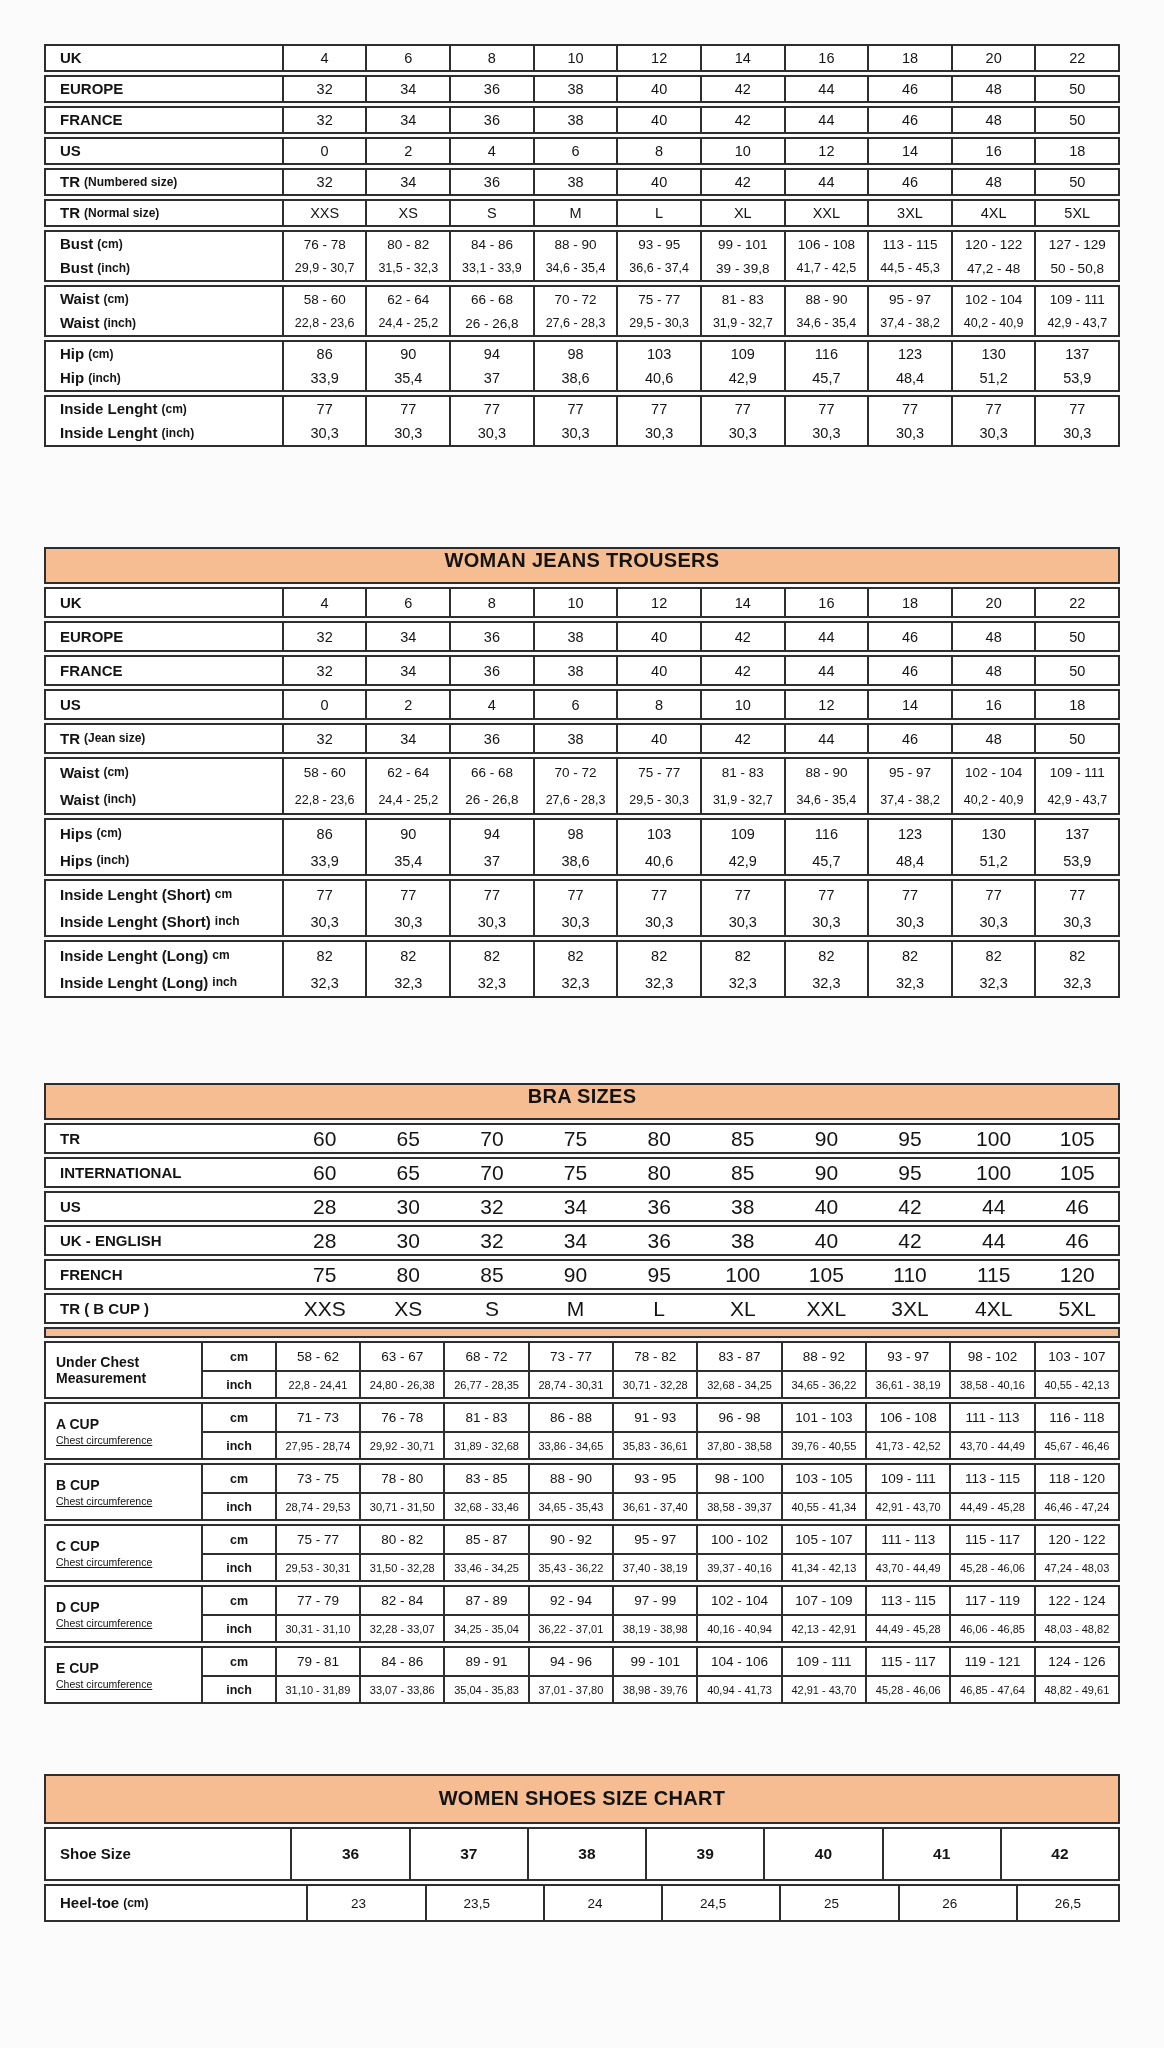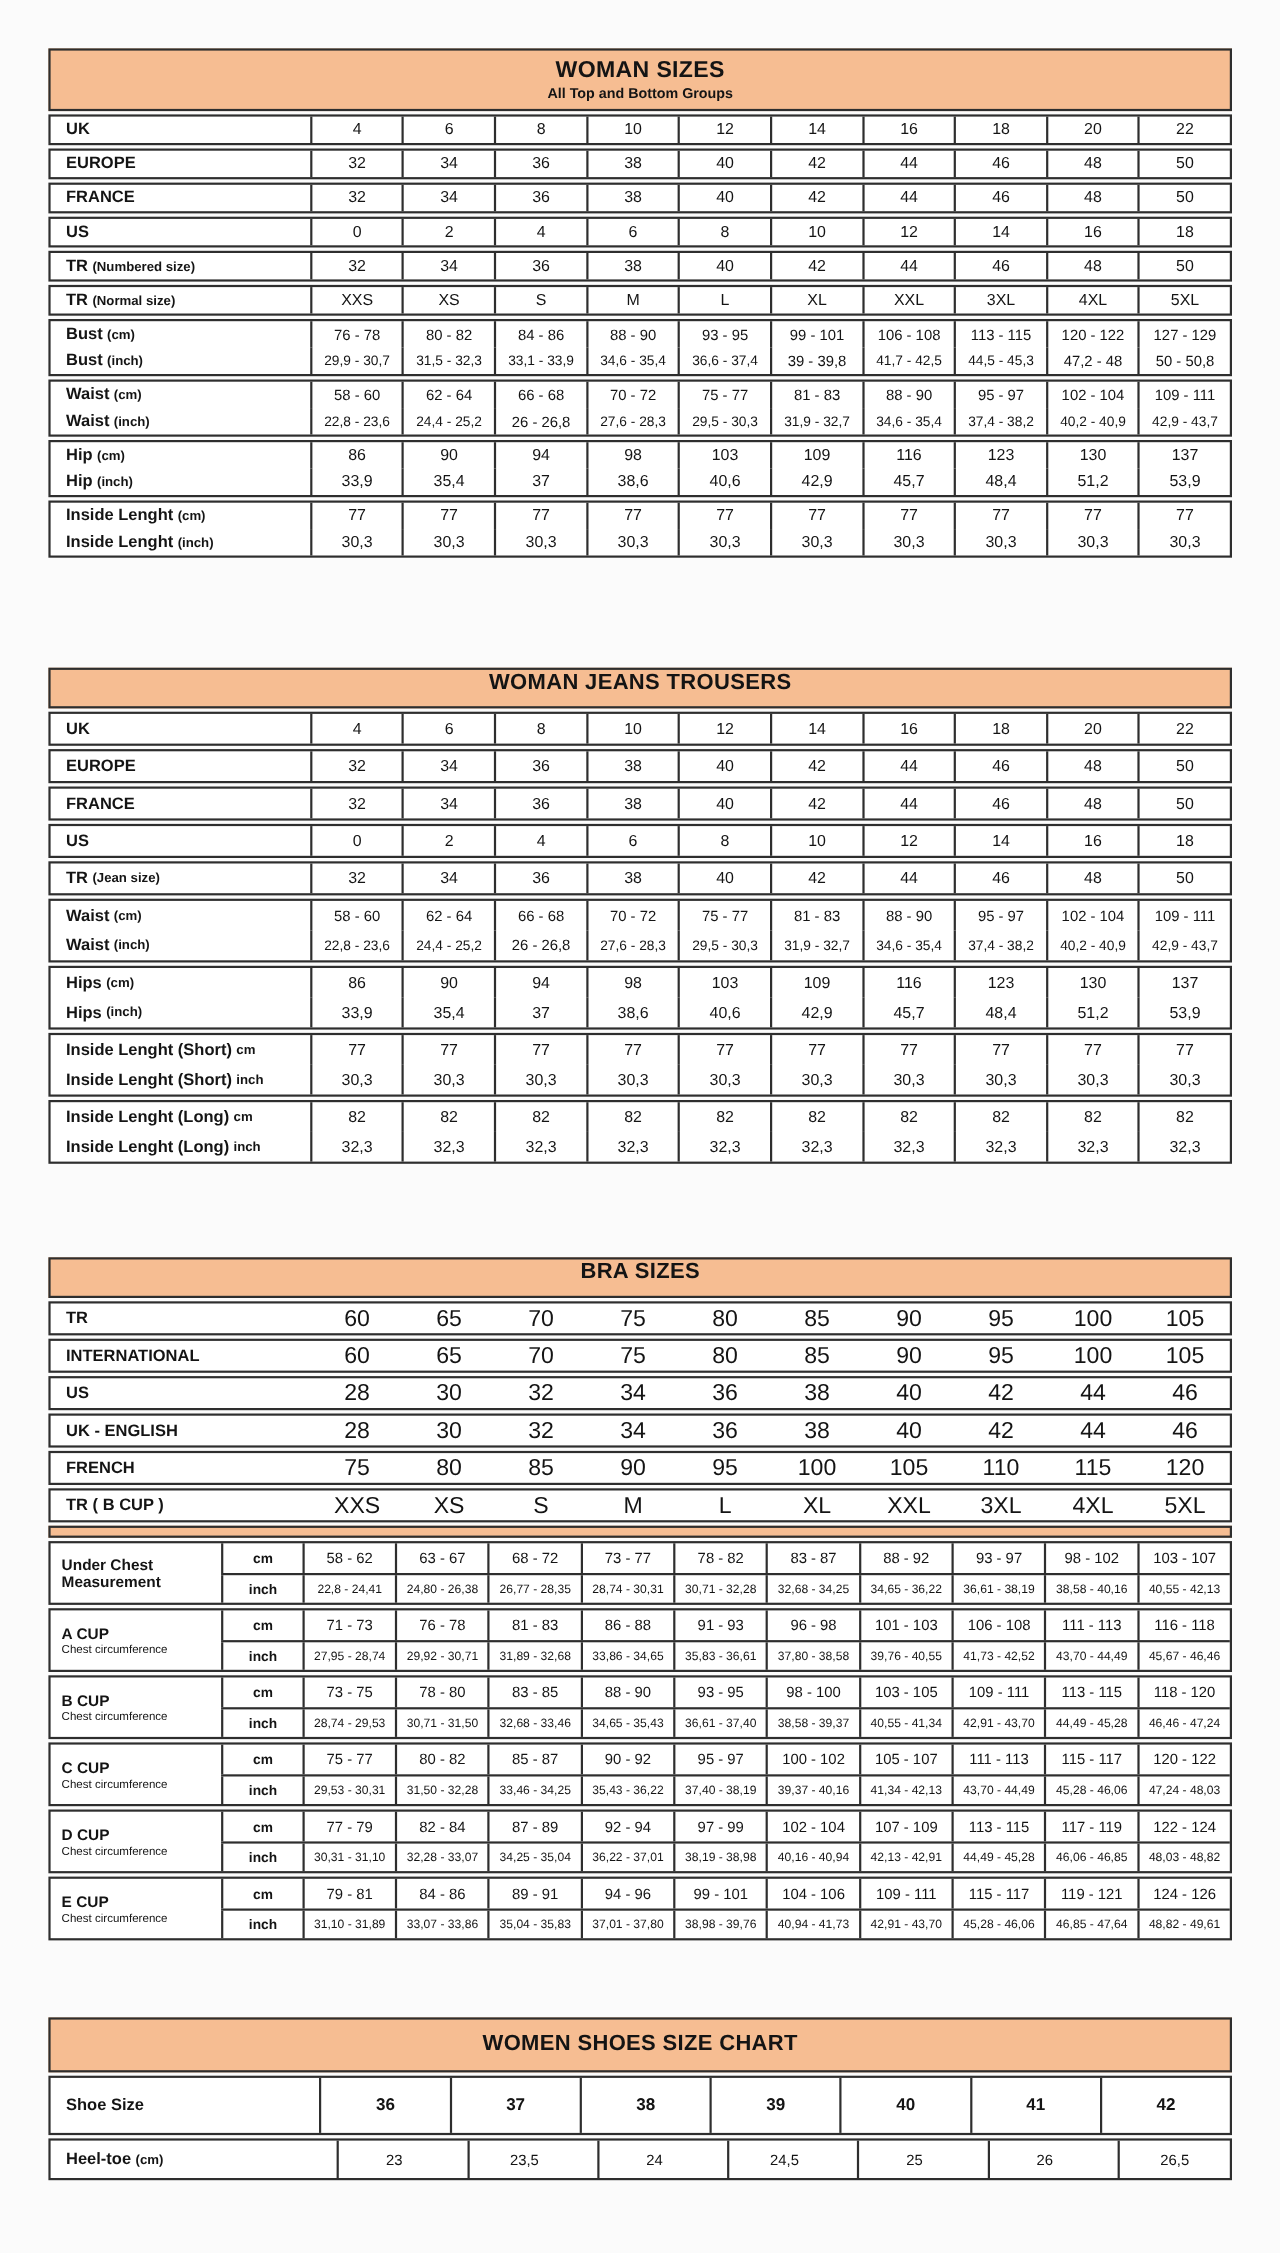--- a/index.html
+++ b/index.html
@@ -85,21 +85,21 @@
     border:2px solid var(--bd);
     background:#fff;
     margin-bottom:3px;
   }
   .cup-label{
     width:14.5%;
     padding:3px 6px 3px 10px;
     display:flex;flex-direction:column;justify-content:center;
   }
   .cup-title{font-weight:bold;font-size:14px;line-height:1.15;}
-  .cup-caption{font-size:10.5px;margin-top:1px;}
+  .cup-caption{font-size:10.5px;margin-top:1px;text-decoration:underline;}
   .cup-right{flex:1;display:flex;flex-direction:column;}
   .cup-row{display:flex;flex:1;min-height:27px;}
   .cup-row + .cup-row{border-top:2px solid var(--bd);}
   .unit-cell{
     width:8%;
     border-left:2px solid var(--bd);
     display:flex;align-items:center;justify-content:center;
     font-weight:bold;font-size:12.5px;
   }
   .cup-cell{
@@ -116,24 +116,20 @@
   #t-sh .row-group:first-of-type .cell{font-weight:bold;font-size:15.5px;}
   #t-sh .row-group:last-of-type .row{min-height:34px;}
   #t-sh .row-group:last-of-type .cell{font-size:13.5px;margin-left:16px;}
 </style>
 </head>
 <body style="background: rgb(251, 251, 251);">
 
 <div class="page">
 
   <section id="t-ws">
-    <div class="tbl-header">
-      <div class="tbl-title">WOMAN SIZES</div>
-      <div class="tbl-subtitle">All Top and Bottom Groups</div>
-    </div>
     <div class="tbl-body" id="ws-body">
         <div class="row-group">
           <div class="row">
             <div class="lbl">
               <span class="lbl-main">UK</span>
             </div>
             <div class="cell">4</div>
             <div class="cell">6</div>
             <div class="cell">8</div>
             <div class="cell">10</div>

